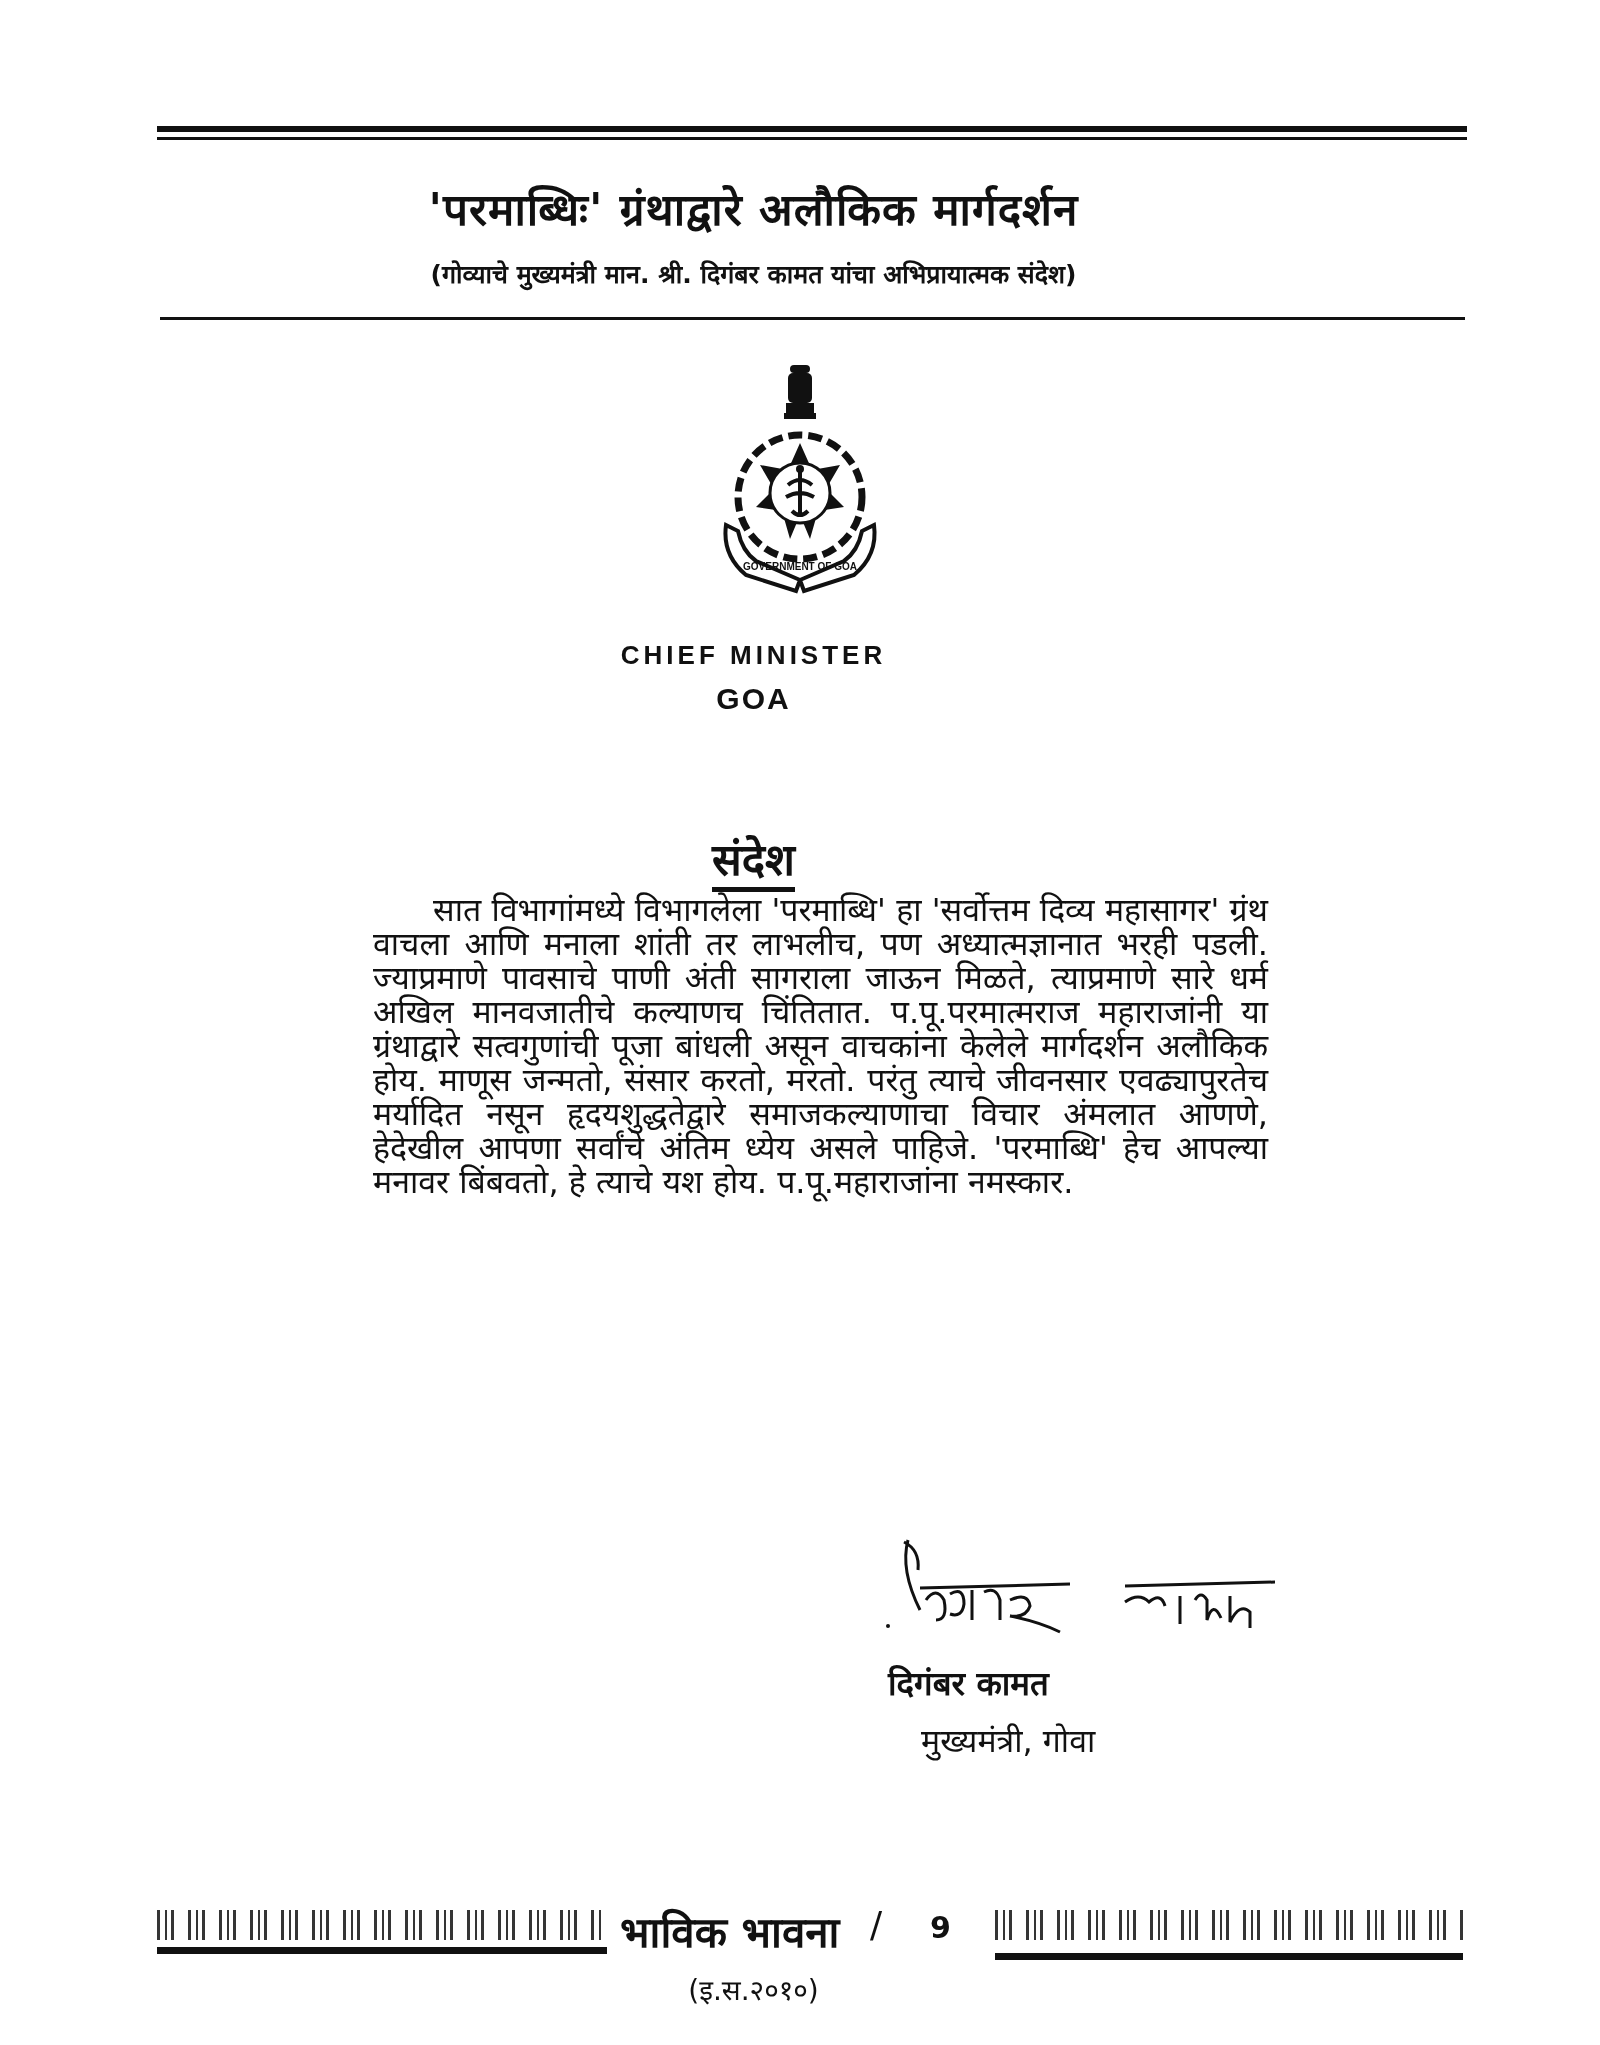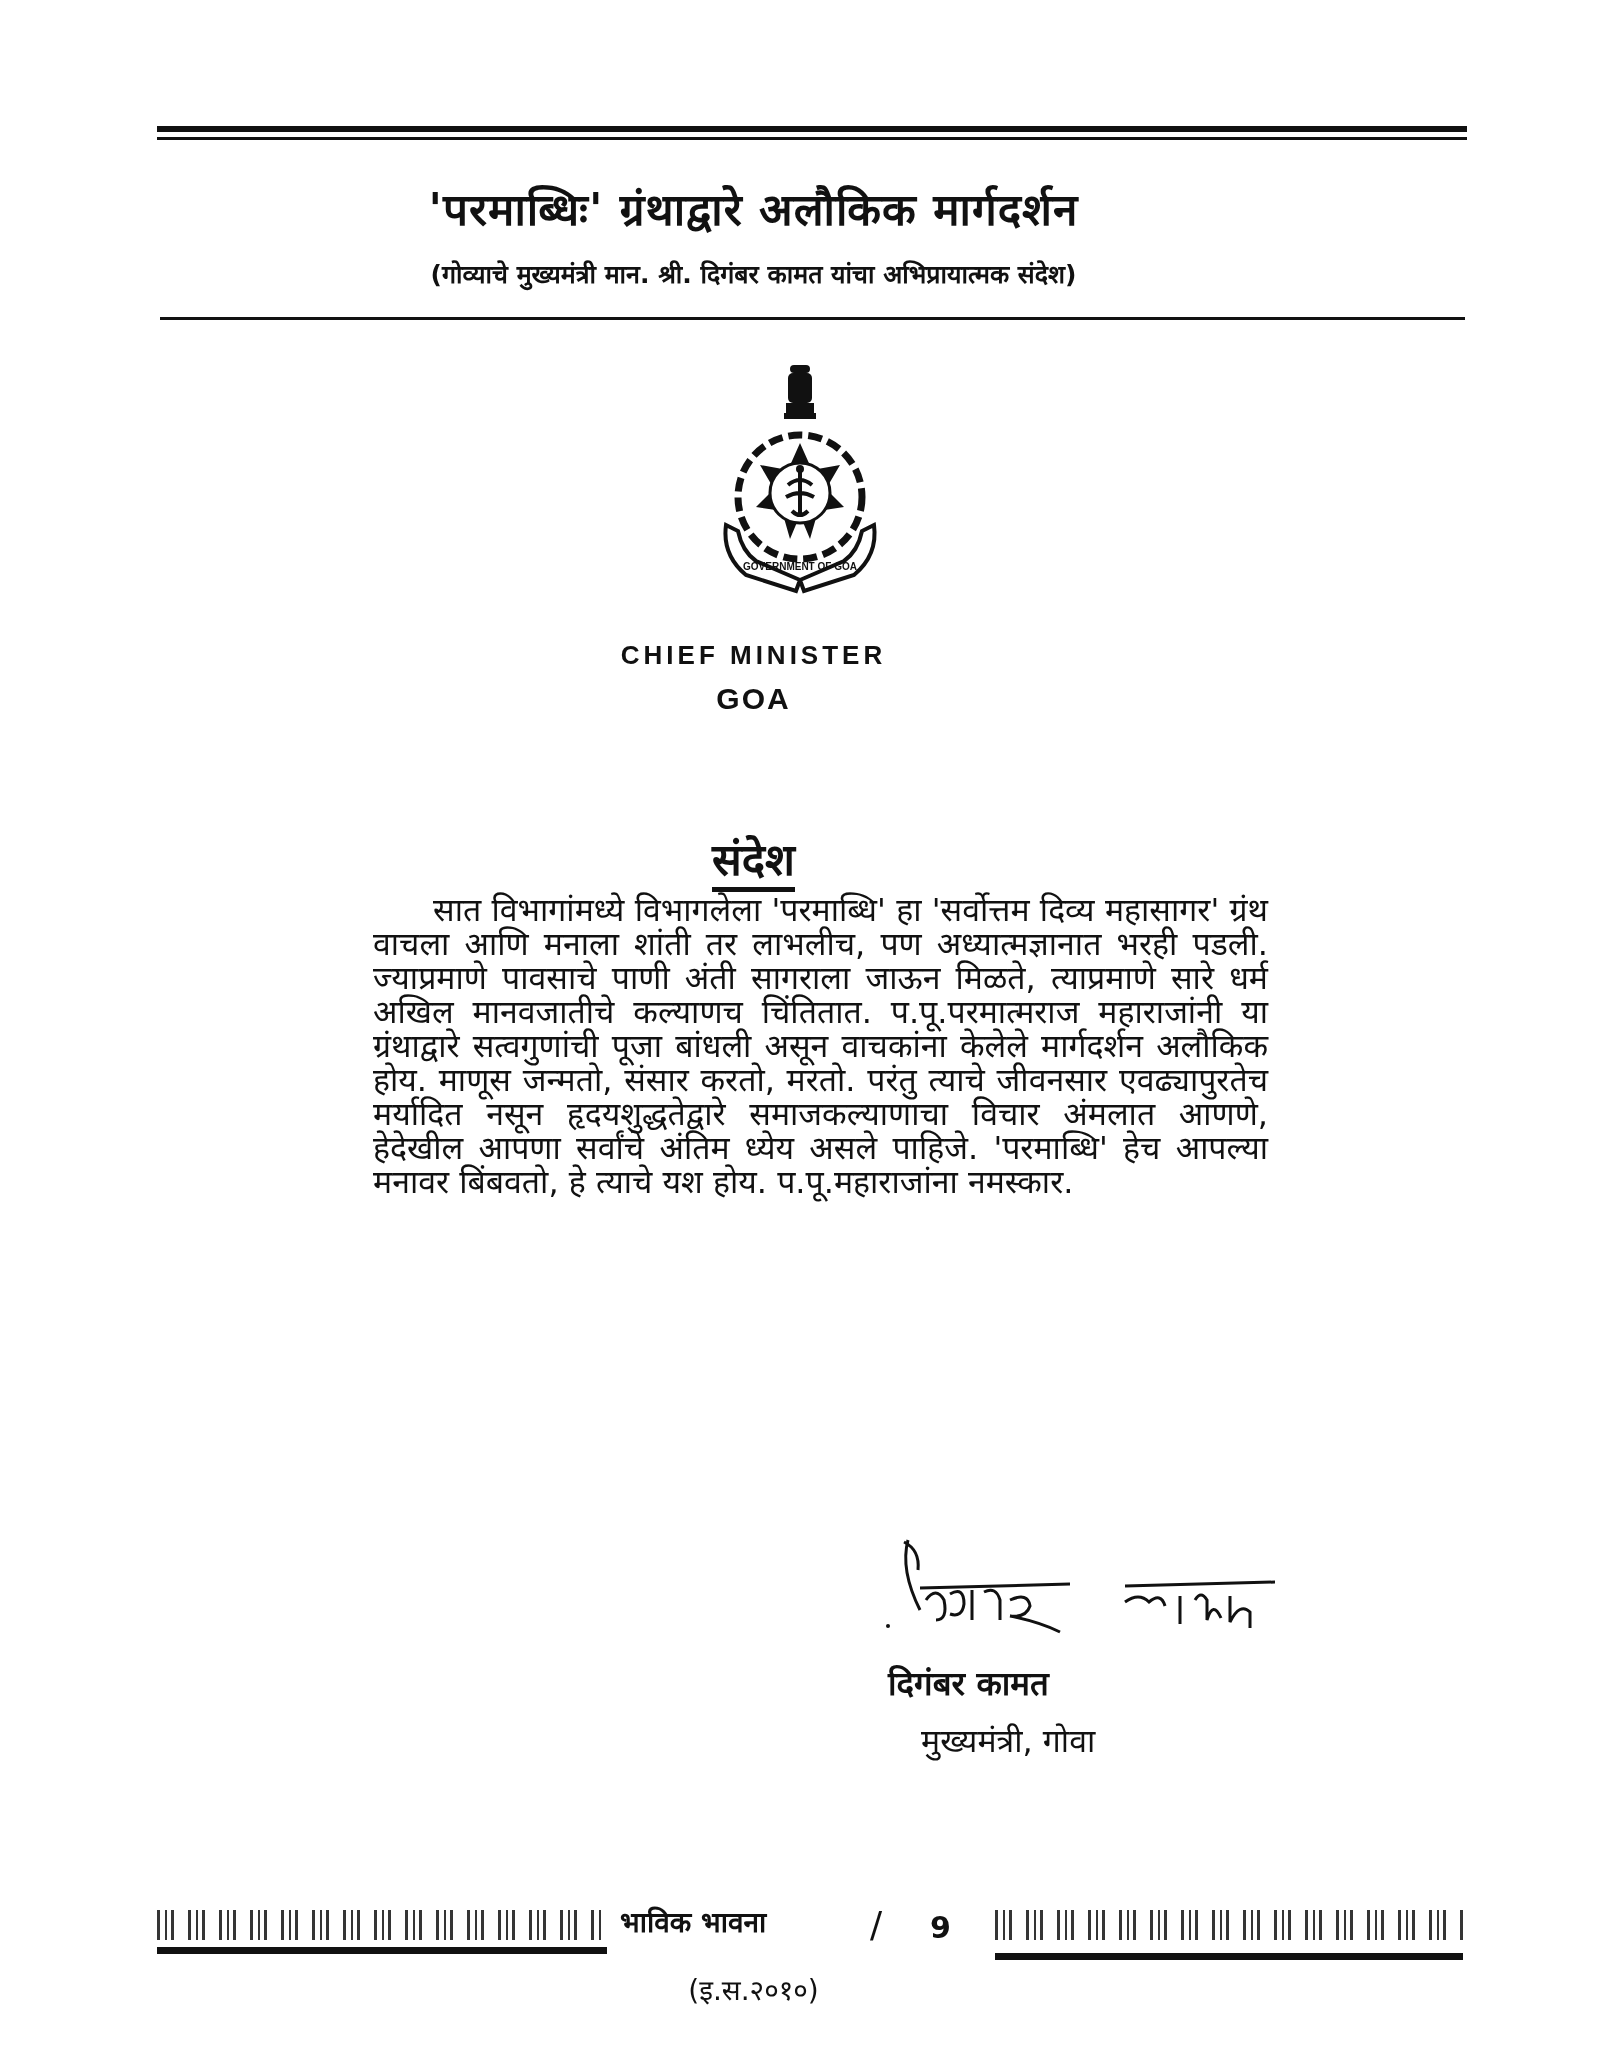--- a/index.html
+++ b/index.html
@@ -15,21 +15,21 @@
   .heading span { border-bottom:5px solid #111; padding-bottom:2px; }
   .body-text { position:absolute; left:373px; top:893px; width:895px; font-size:32px; line-height:34px; text-align:justify; }
   .body-text p { margin:0; text-indent:60px; }
   .signature { position:absolute; left:880px; top:1530px; width:400px; height:110px; }
   .signer-name { position:absolute; left:888px; top:1660px; font-size:33px; font-weight:bold; }
   .signer-title { position:absolute; left:888px; top:1718px; font-size:32px;margin-left:33px; }
   .footer-orn { position:absolute; top:1910px; height:30px; 
      background:
        repeating-linear-gradient(90deg, #111 0 3px, transparent 3px 8px, #111 8px 10px, transparent 10px 14px, #111 14px 17px, transparent 17px 31px);
      opacity:0.85; }
-  .footer-title { position:absolute; left:620px; top:1902px; font-size:28px; font-weight:bold; }
+  .footer-title { position:absolute; left:620px; top:1902px; font-size:42px; font-weight:bold; }
   .footer-slash { position:absolute; left:870px; top:1904px; font-size:36px; }
   .footer-page { position:absolute; left:930px; top:1910px; font-size:30px; font-weight:bold; }
   .footer-year { top:1970px; font-size:28px; font-weight:normal; }
 </style>
 </head>
 <body>
 
 <div class="rule" style="left:157px; top:126px; width:1310px; height:6px;"></div>
 <div class="rule" style="left:157px; top:137px; width:1310px; height:3px;"></div>
 

